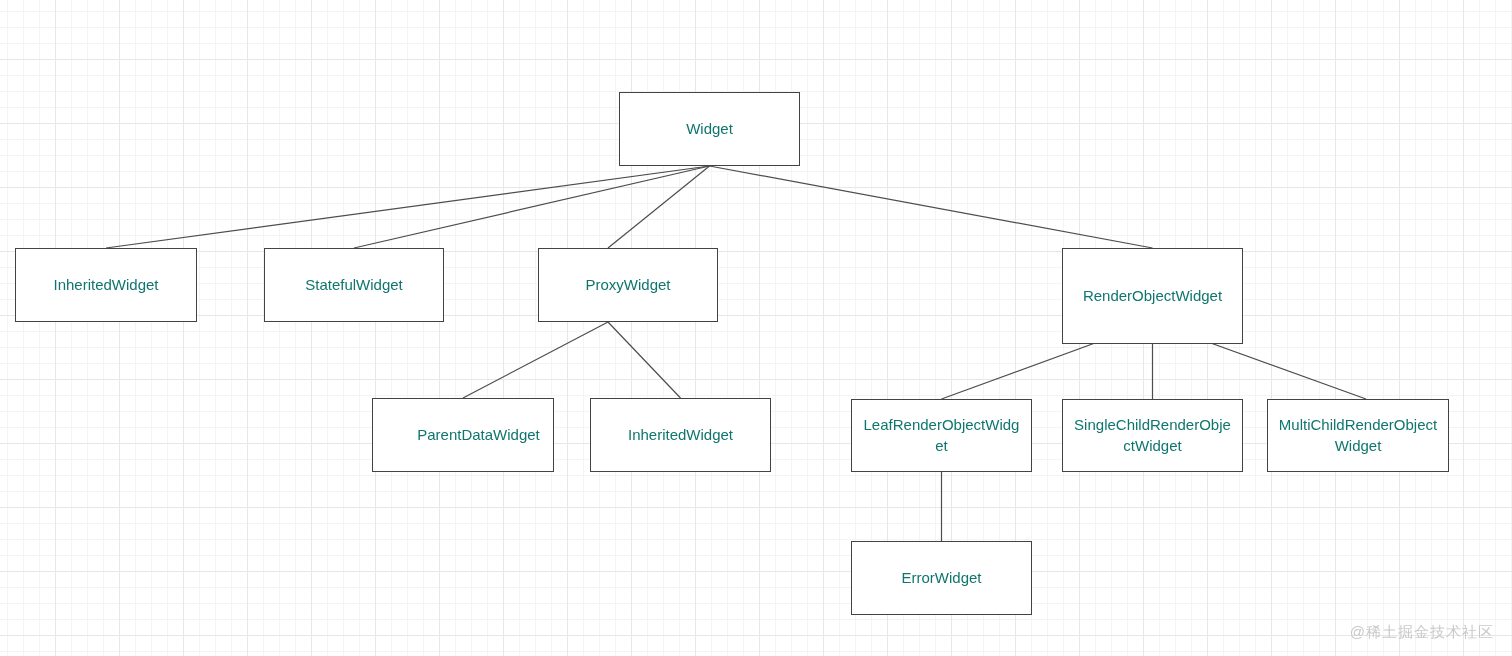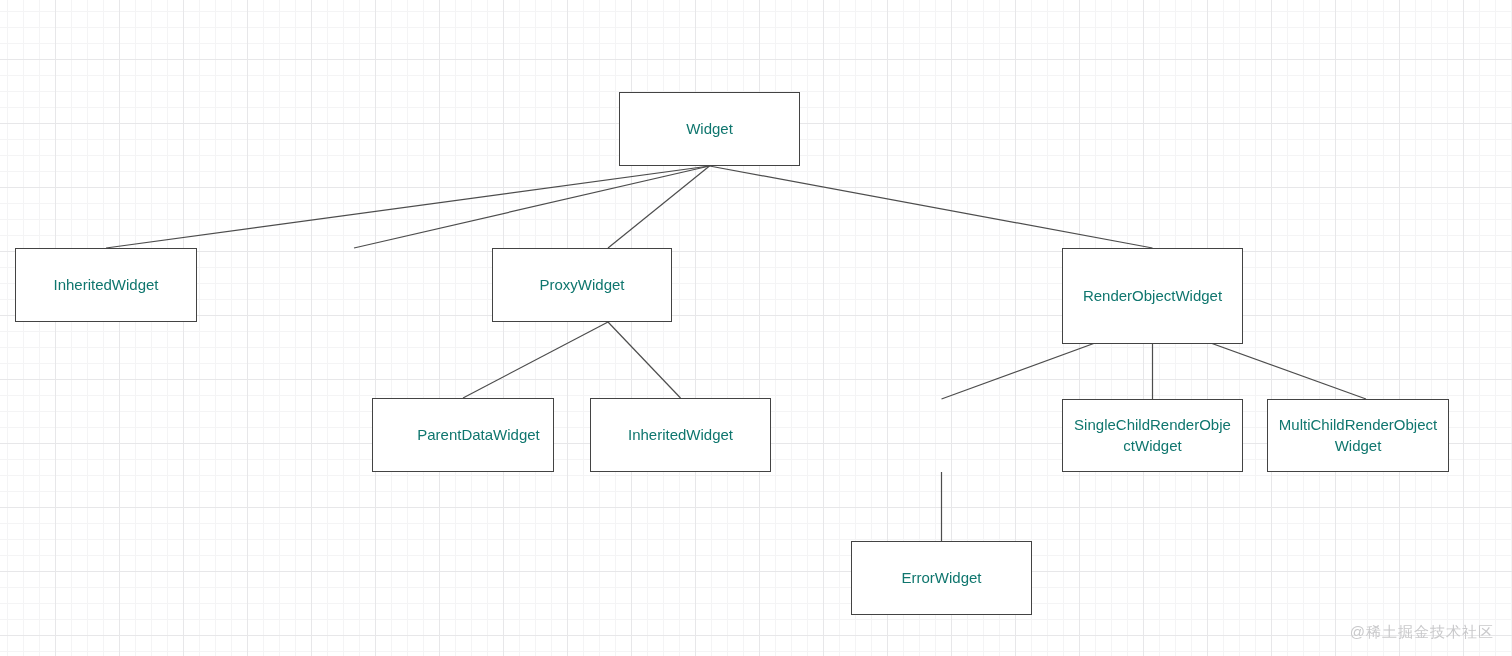--- a/index.html
+++ b/index.html
@@ -76,37 +76,43 @@
     </svg>
 
   <div class="node" style="left:619px; top:92px; width:181px; height:74px;">
     <span>Widget</span>
   </div>
 
   <div class="node" style="left:15px; top:248px; width:182px; height:74px;">
     <span>InheritedWidget</span>
   </div>
 
+  <div class="node" style="left:264px; top:248px; width:180px; height:74px;">
+    <span>StatefulWidget</span>
+  </div>
 
-  <div class="node" style="left:492px; top:248px; width:180px; height:74px;">
+  <div class="node" style="left:538px; top:248px; width:180px; height:74px;">
     <span>ProxyWidget</span>
   </div>
 
   <div class="node" style="left:1062px; top:248px; width:181px; height:96px;">
     <span>RenderObjectWidget</span>
   </div>
 
   <div class="node" style="left:372px; top:398px; width:182px; height:74px;padding-left:41px;">
     <span>ParentDataWidget</span>
   </div>
 
   <div class="node" style="left:590px; top:398px; width:181px; height:74px;">
     <span>InheritedWidget</span>
   </div>
 
+  <div class="node" style="left:851px; top:399px; width:181px; height:73px;">
+    <span>LeafRenderObjectWidget</span>
+  </div>
 
   <div class="node" style="left:1062px; top:399px; width:181px; height:73px;">
     <span>SingleChildRenderObjectWidget</span>
   </div>
 
   <div class="node" style="left:1267px; top:399px; width:182px; height:73px;">
     <span>MultiChildRenderObjectWidget</span>
   </div>
 
   <div class="node" style="left:851px; top:541px; width:181px; height:74px;">

